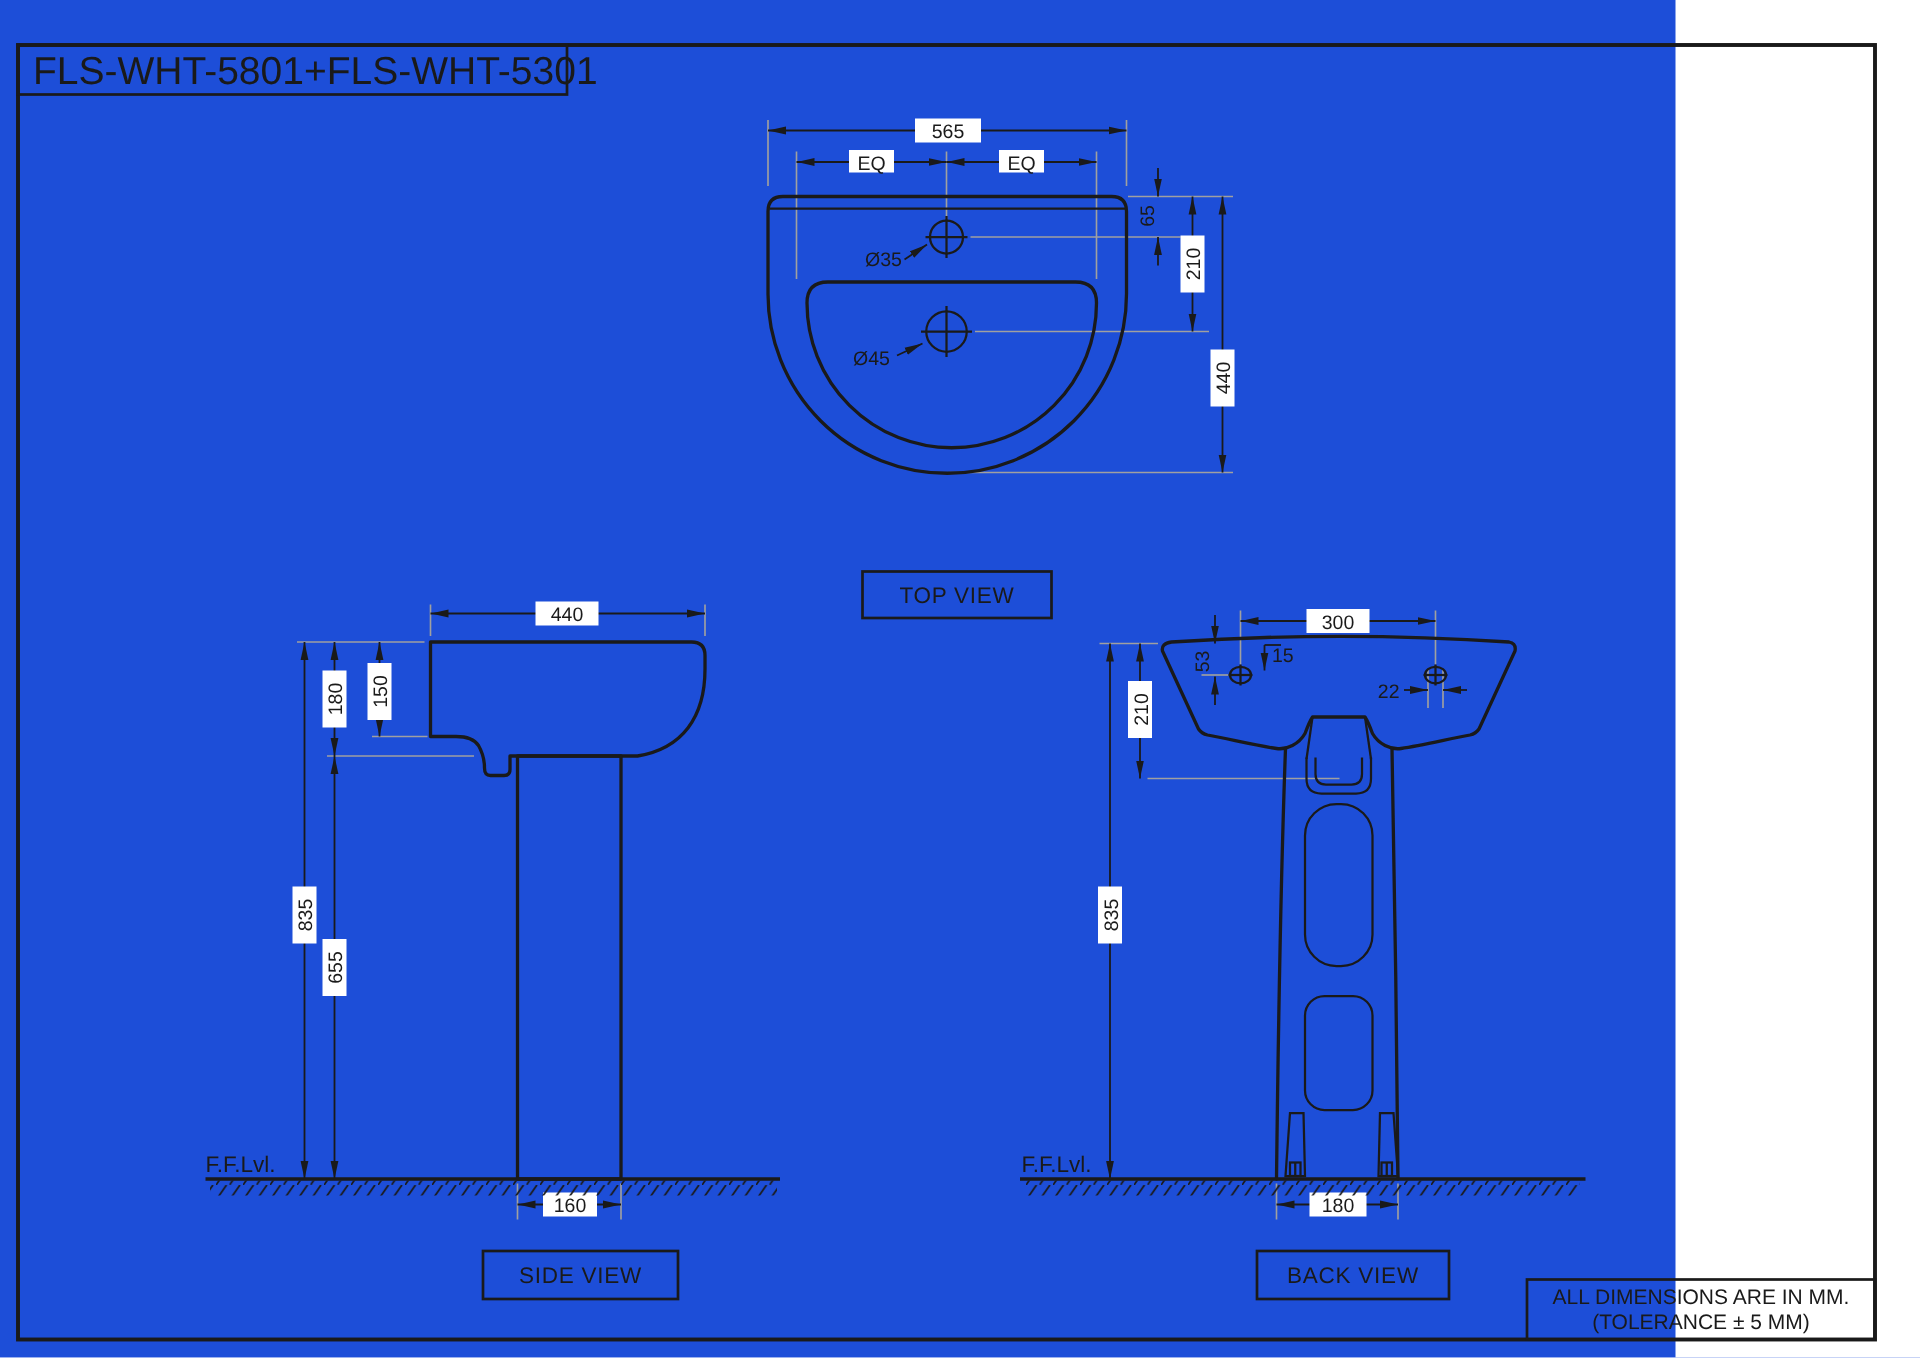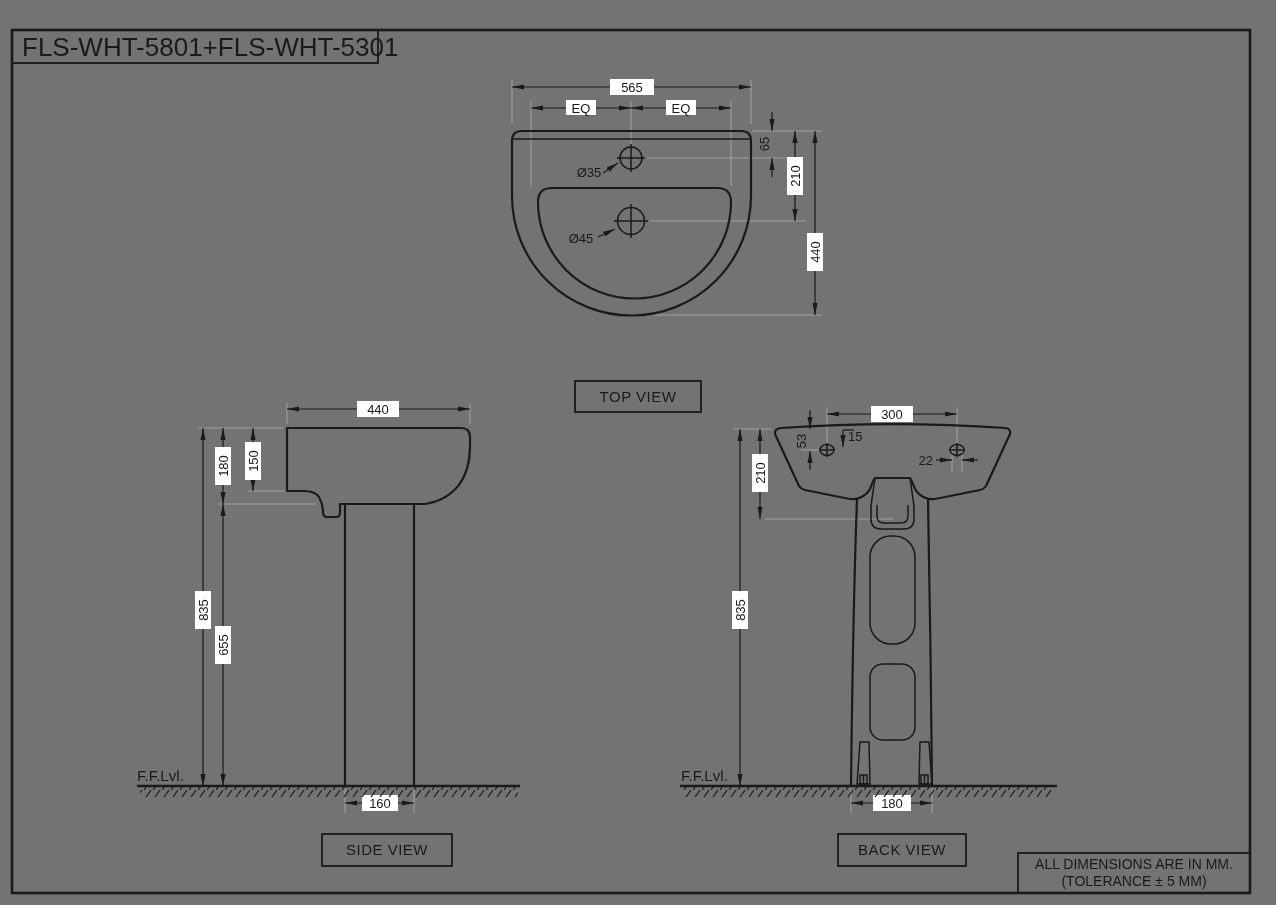--- a/index.html
+++ b/index.html
@@ -1,16 +1,16 @@
 <!DOCTYPE html>
 <html><head>
 <meta charset="utf-8">
 <style>
   html,body{margin:0;padding:0;background:#ffffff;}
-  .page{position:relative;width:1276px;height:905px;background:#737373;font-family:"Liberation Sans",sans-serif;}
+  .page{position:relative;width:1117px;height:905px;background:#1d4ed8;font-family:"Liberation Sans",sans-serif;}
   svg text{font-family:"Liberation Sans",sans-serif;fill:#1a1a1a;}
   .dimtxt{font-size:13px;}
   .lbltxt{font-size:15px;letter-spacing:0.5px;}
   .flrtxt{font-size:15px;}
   .titletxt{font-size:26px;}
   .notetxt{font-size:14px;}
   .outline{fill:none;stroke:#1a1a1a;stroke-width:2.2;stroke-linejoin:round;stroke-linecap:round;}
   .thin{fill:none;stroke:#1a1a1a;stroke-width:1.5;}
   .dim{fill:none;stroke:#1a1a1a;stroke-width:1.2;}
   .ext{fill:none;stroke:#a0a0a0;stroke-width:1.1;}

